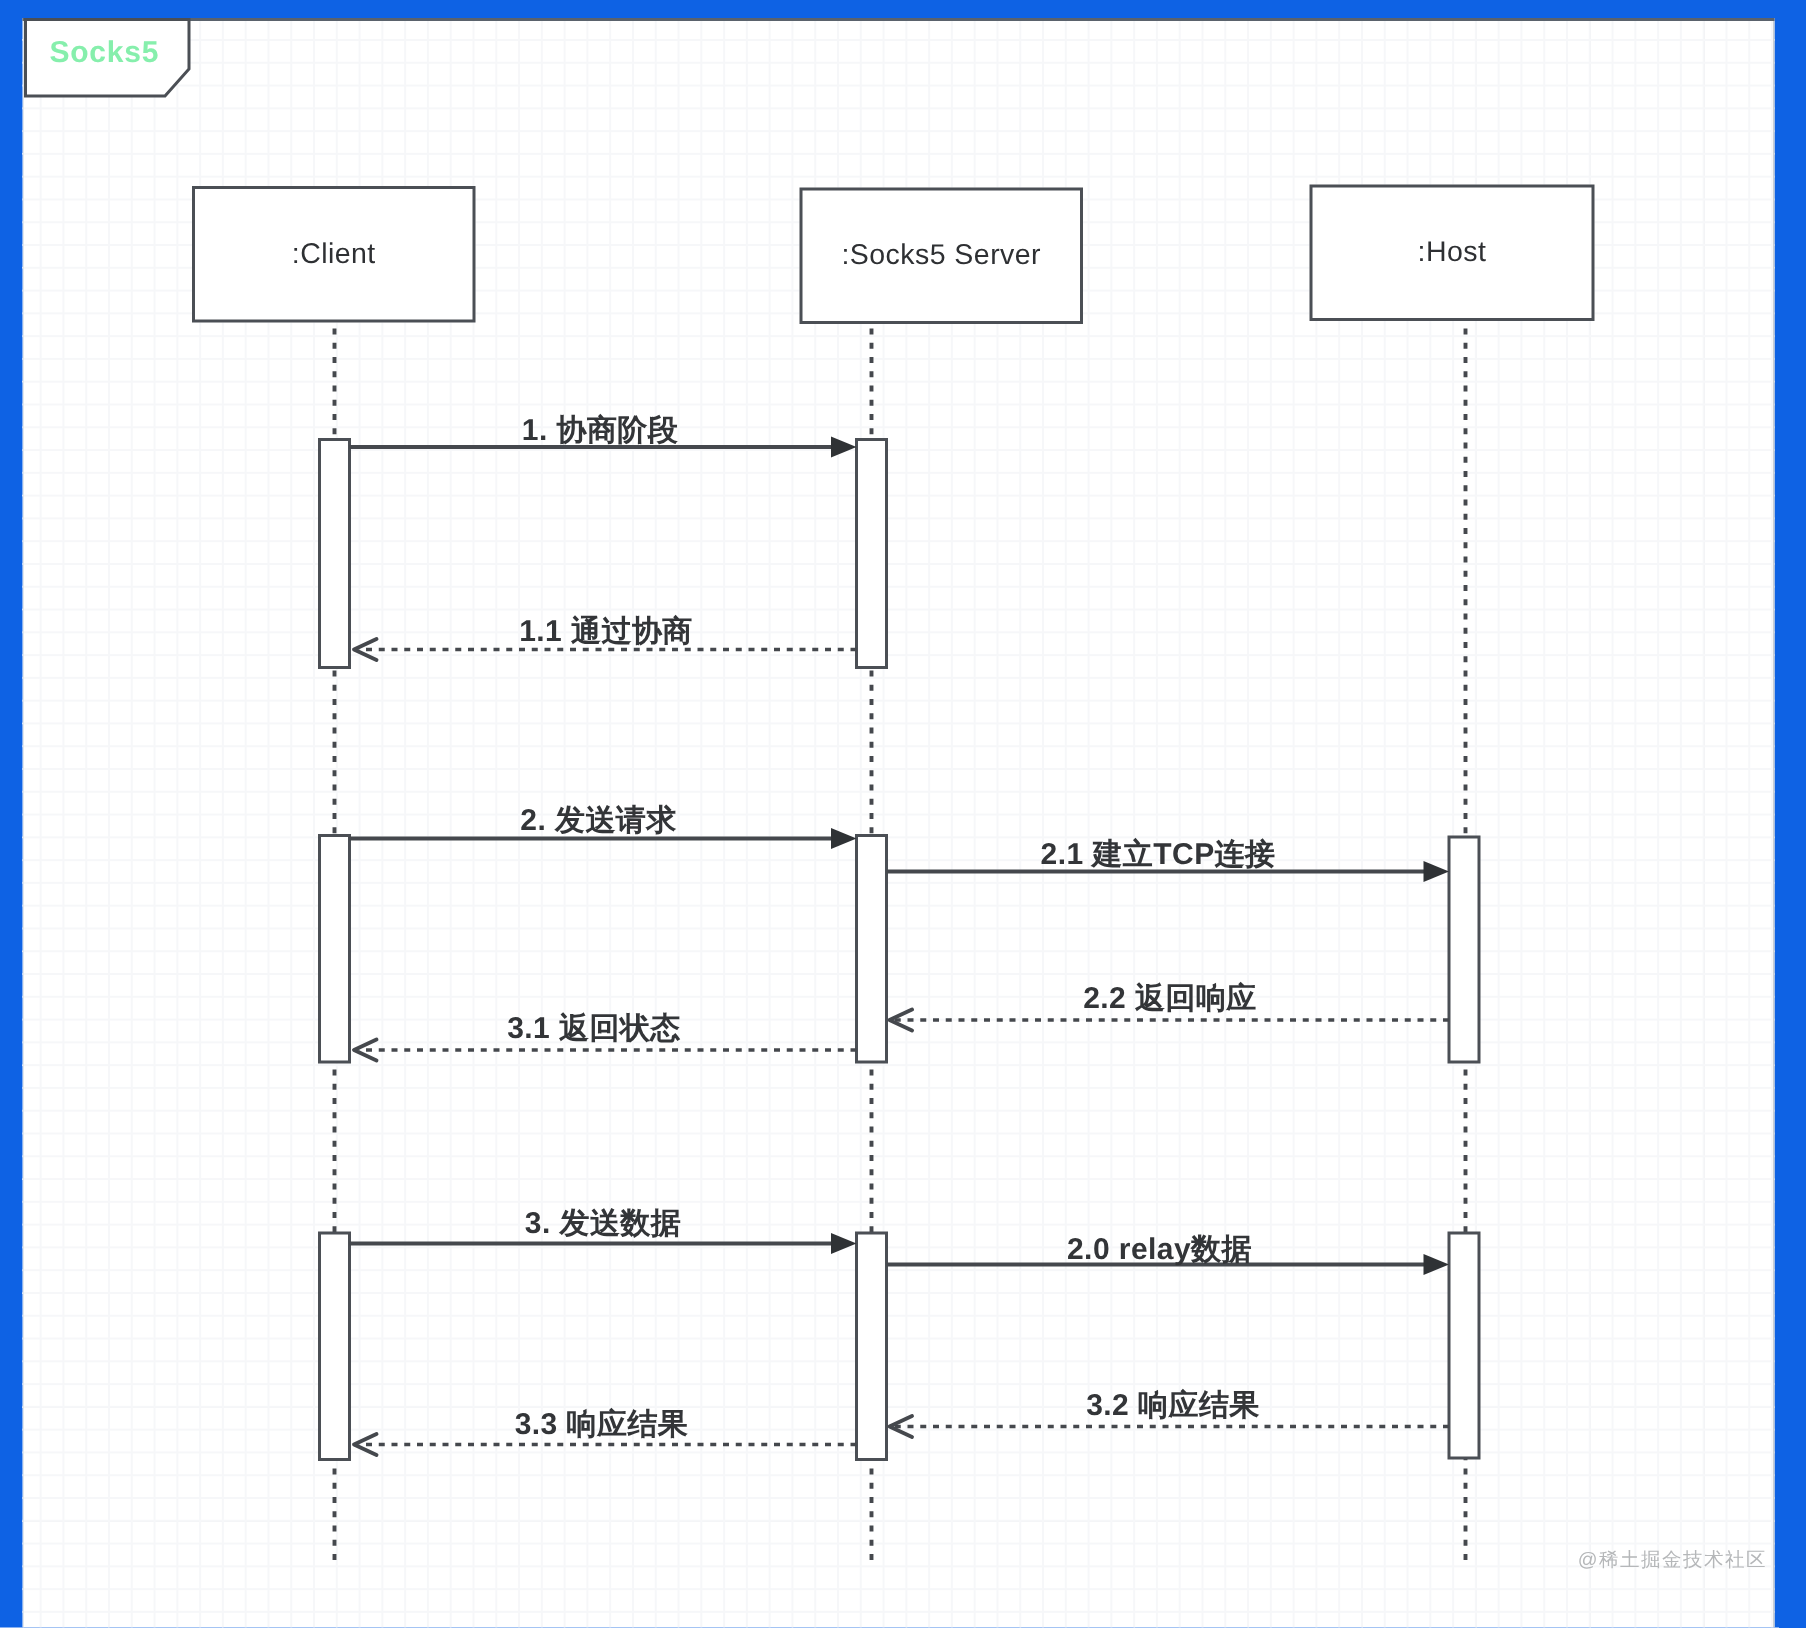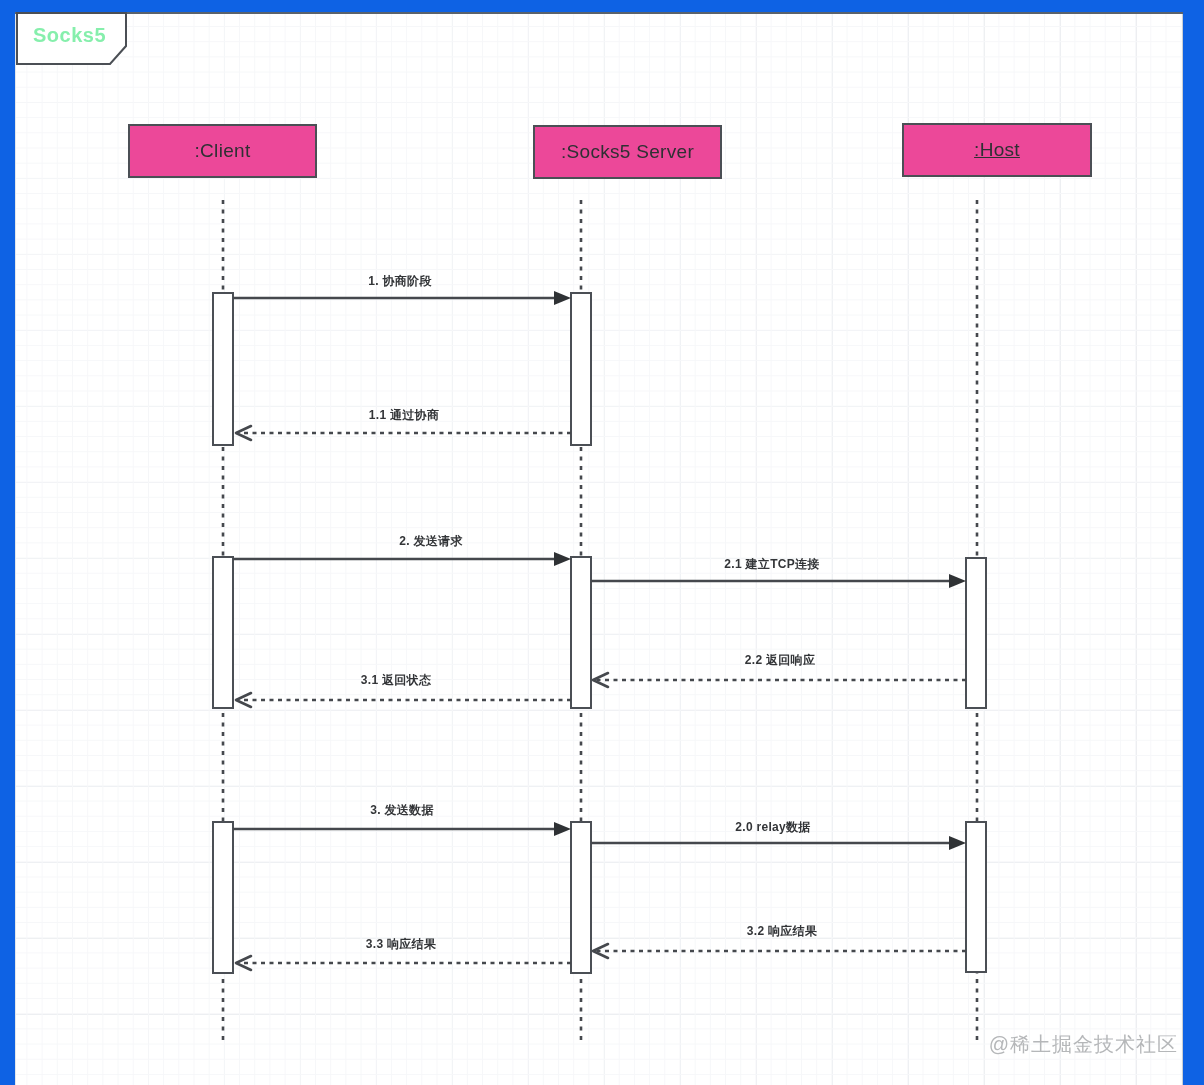--- a/index.html
+++ b/index.html
@@ -21,36 +21,36 @@
     border-top:2px solid #5a626c;
     box-shadow:inset -1px 0 0 #c8ced5, inset 1px 0 0 #e3e7eb;
     box-sizing:border-box;
   }
   #overlay{position:absolute;left:0;top:0;width:1204px;height:1085px;}
   .frame-title{
     position:absolute;left:33px;top:24px;
     font-size:20px;font-weight:700;color:#86efac;letter-spacing:.5px;
   }
   .actor-box{
-    position:absolute;width:189px;height:54px;
-    background:#ec4899;border:2px solid #4b4f55;box-sizing:border-box;
+    position:absolute;width:189px;height:91px;
+    background:#ffffff;border:2px solid #4b4f55;box-sizing:border-box;
     display:flex;align-items:center;justify-content:center;
     font-size:19px;font-weight:500;color:#2e3033;letter-spacing:.3px;
   }
   #actor-client{left:128px;top:124px;}
   #actor-server{left:488px;top:125px;margin-left:45px;}
-  #actor-host{left:902px;top:123px;width:190px;text-decoration:underline;}
+  #actor-host{left:873px;top:123px;width:190px;}
   .msg-label{
     position:absolute;transform:translateX(-50%);
-    font-size:12px;font-weight:600;color:#333538;
+    font-size:20px;font-weight:600;color:#333538;
     white-space:nowrap;letter-spacing:.3px;
   }
   .watermark{
     position:absolute;right:26px;top:1031px;
-    font-size:20px;color:#b5b7b9;letter-spacing:1px;
+    font-size:13px;color:#b5b7b9;letter-spacing:1px;
   }
 </style>
 </head>
 <body>
 
 <div id="stage">
 
   <div id="canvas"></div>
 
   <svg id="overlay" viewBox="0 0 1204 1085" xmlns="http://www.w3.org/2000/svg">
@@ -112,21 +112,21 @@
   </div>
   <div class="actor-box" id="actor-server">
     <span>:Socks5 Server</span>
   </div>
   <div class="actor-box" id="actor-host">
     <span>:Host</span>
   </div>
 
   <div class="msg-label" style="left:400px;top:273px;">1. 协商阶段</div>
   <div class="msg-label" style="left:404px;top:407px;">1.1 通过协商</div>
-  <div class="msg-label" style="left:399px;top:533px;margin-left:32px;">2. 发送请求</div>
+  <div class="msg-label" style="left:399px;top:533px;">2. 发送请求</div>
   <div class="msg-label" style="left:772px;top:556px;">2.1 建立TCP连接</div>
   <div class="msg-label" style="left:780px;top:652px;">2.2 返回响应</div>
   <div class="msg-label" style="left:396px;top:672px;">3.1 返回状态</div>
   <div class="msg-label" style="left:402px;top:802px;">3. 发送数据</div>
   <div class="msg-label" style="left:773px;top:819px;">2.0 relay数据</div>
   <div class="msg-label" style="left:782px;top:923px;">3.2 响应结果</div>
   <div class="msg-label" style="left:401px;top:936px;">3.3 响应结果</div>
 
   <div class="watermark">@稀土掘金技术社区</div>
 

